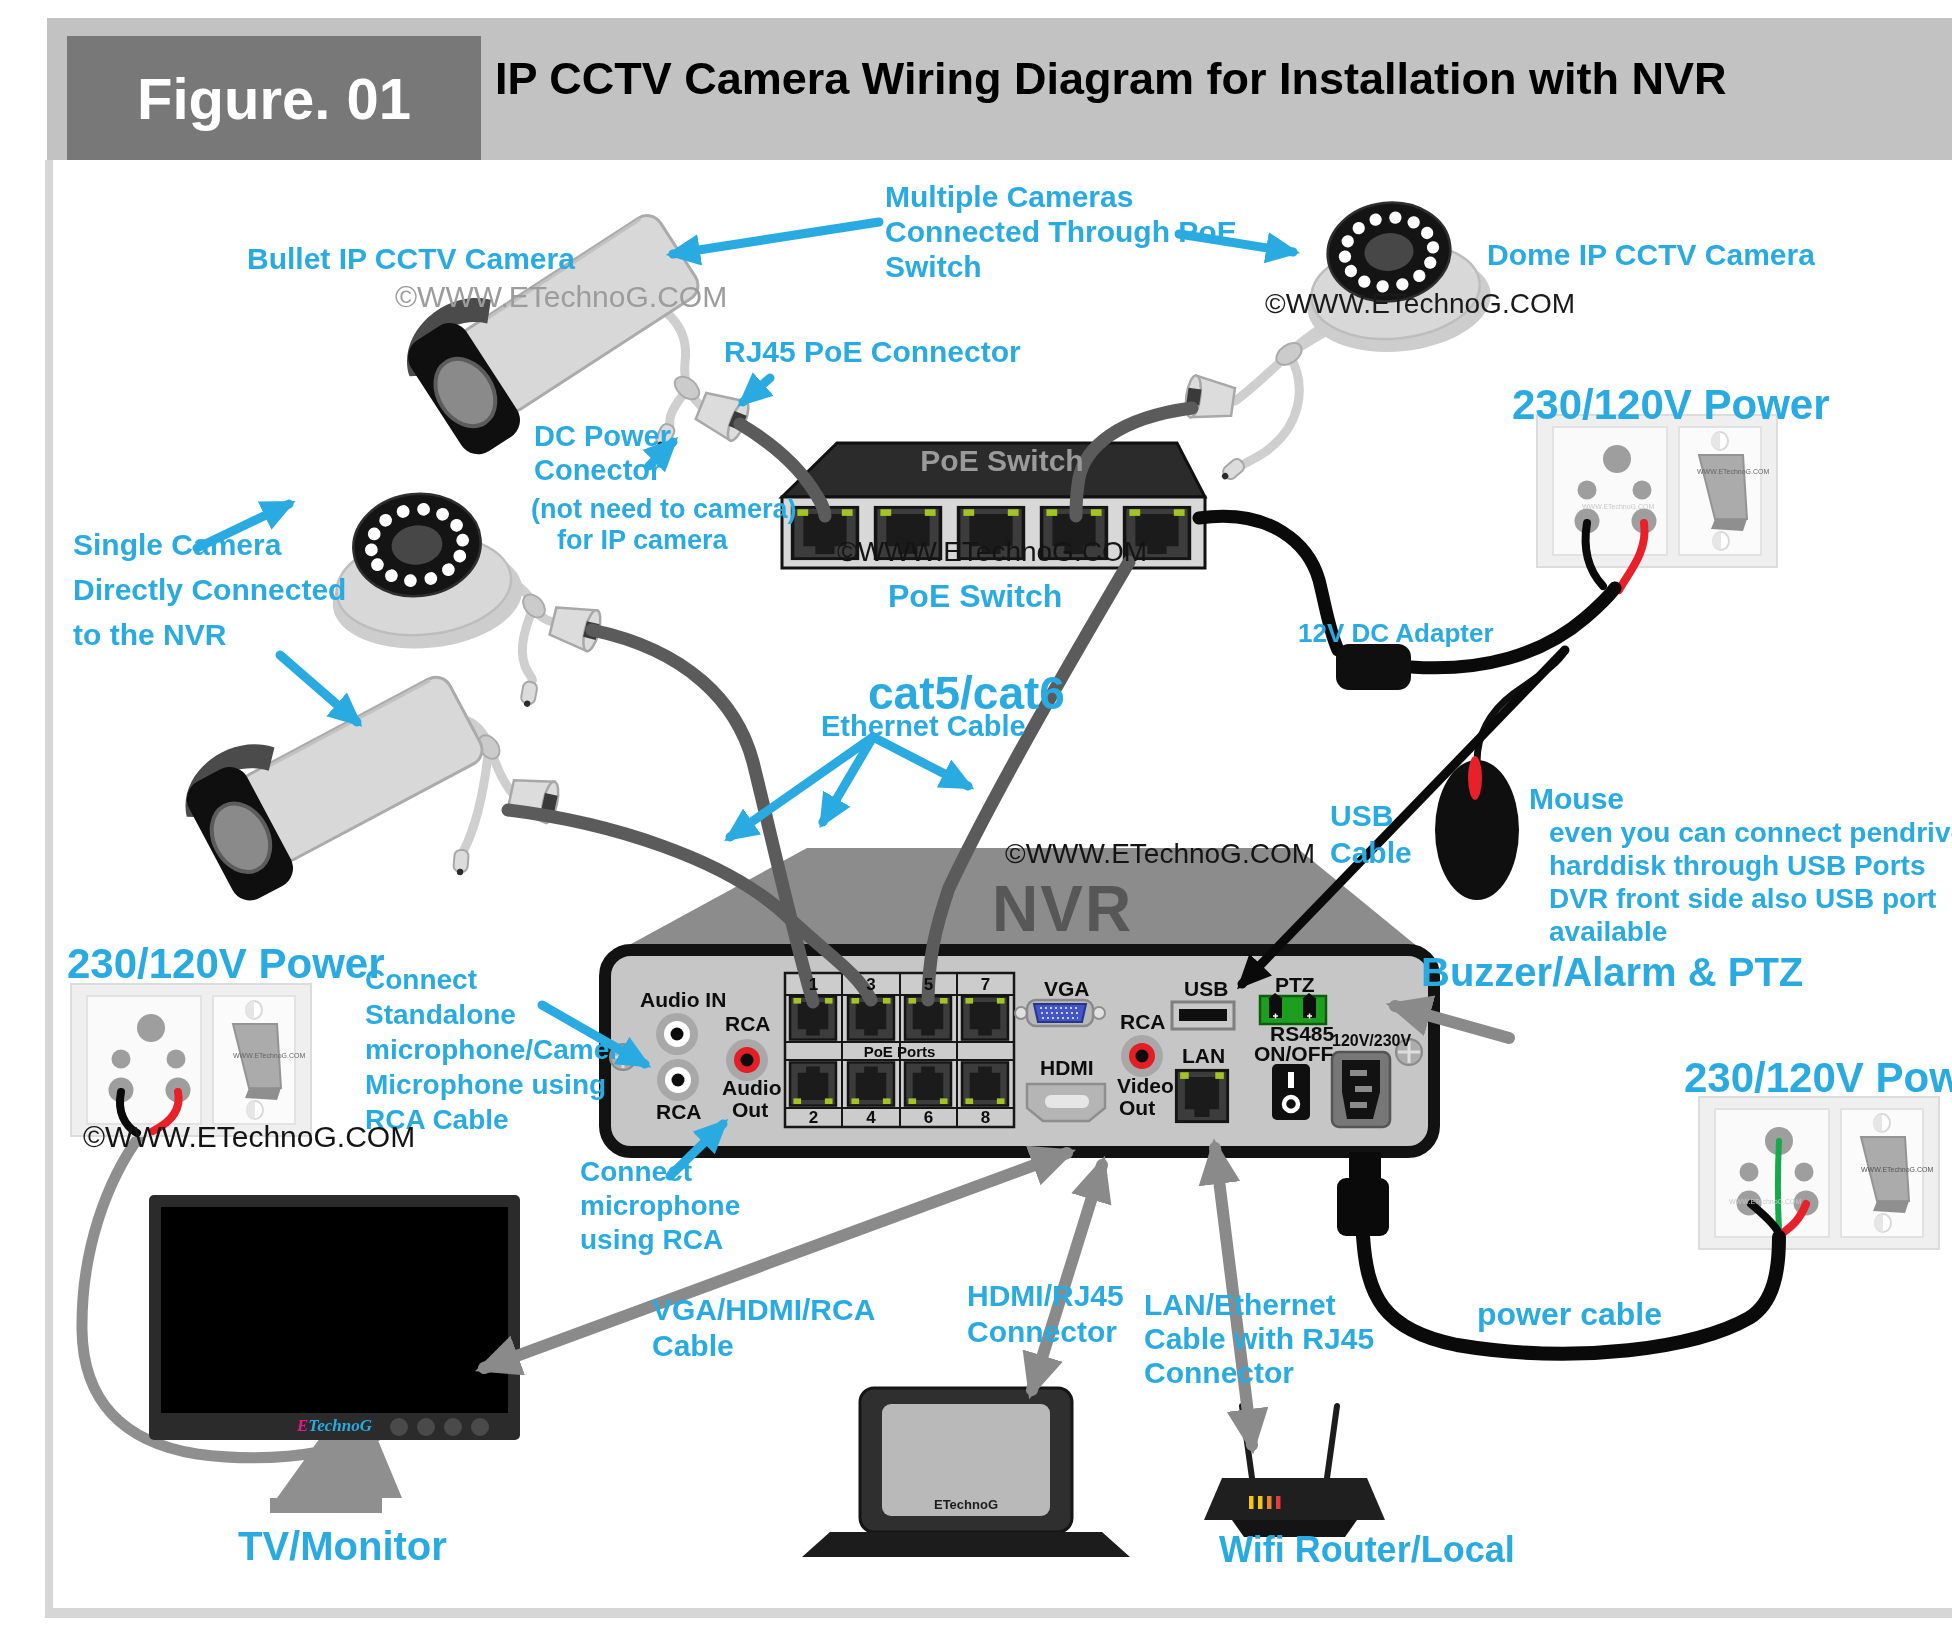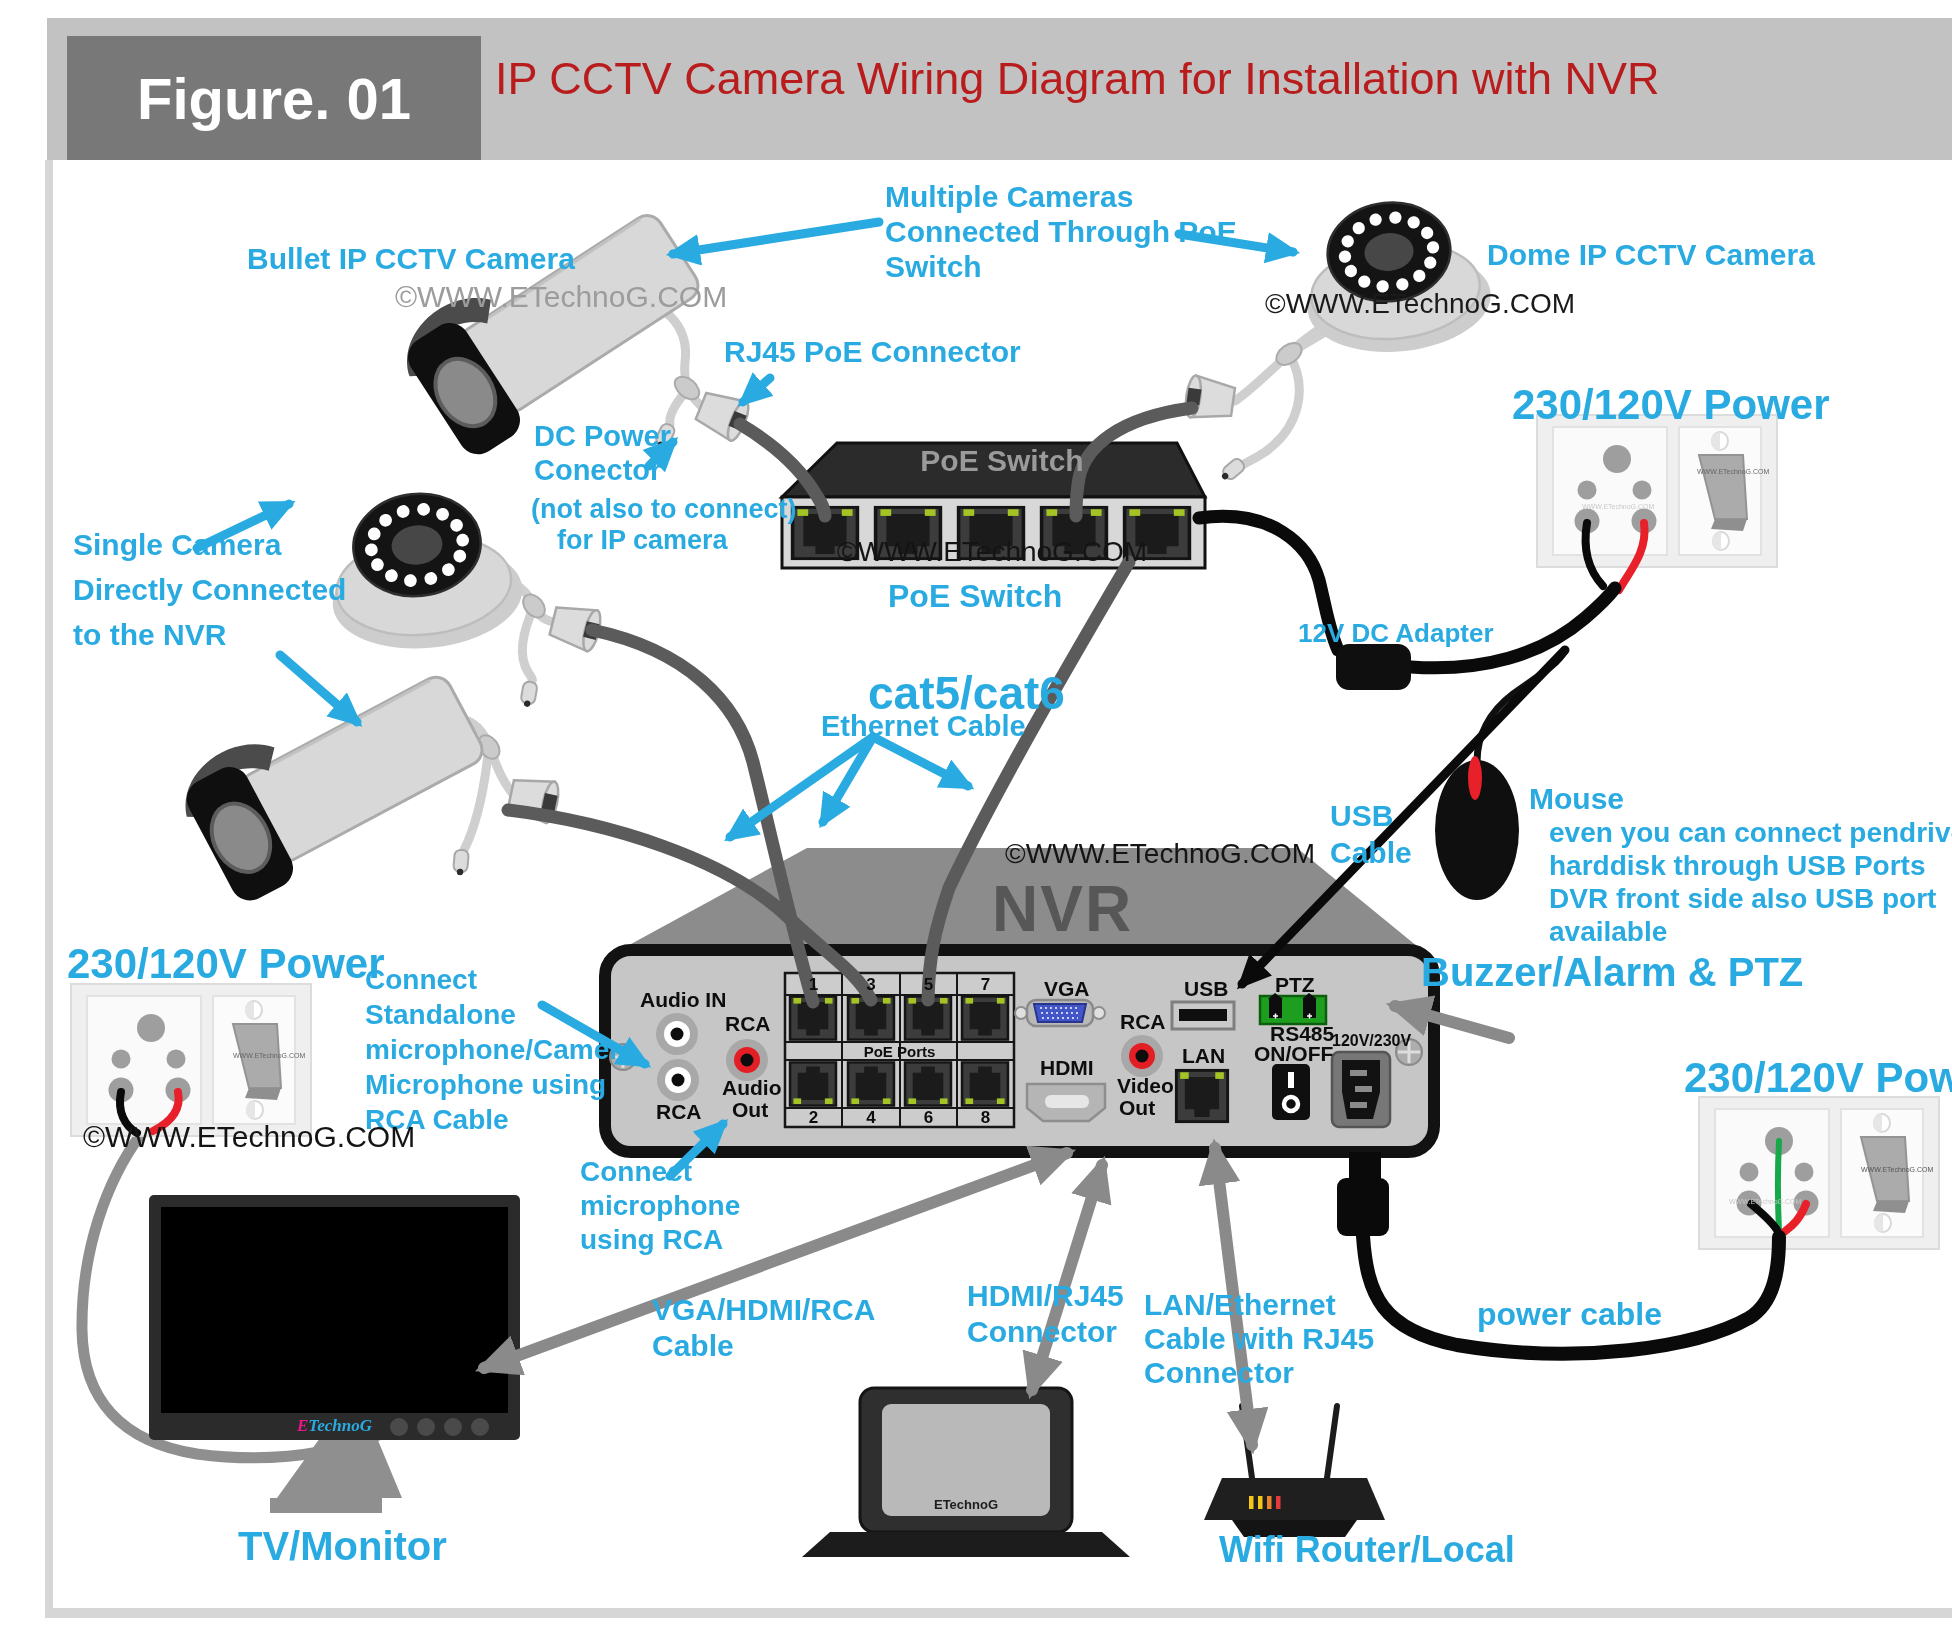--- a/index.html
+++ b/index.html
@@ -8,21 +8,21 @@
   .abs{position:absolute;}
   .lbl{position:absolute;color:#29ABE2;font-weight:bold;white-space:nowrap;}
   .nl{position:absolute;color:#0d0d0d;font-weight:bold;font-size:21px;white-space:nowrap;}
   .wm{position:absolute;white-space:nowrap;font-weight:normal;}
   .frame{position:absolute;background:#D6D6D6;}
   #figbox{position:absolute;left:30px;top:36px;width:414px;height:124px;background:#787878;
           display:flex;align-items:center;justify-content:center;color:#fff;
           font-size:58px;font-weight:bold;}
   #titlebar{position:absolute;left:10px;top:18px;width:1932px;height:142px;background:#C2C2C2;}
   #maintitle{position:absolute;left:458px;top:18px;height:122px;display:flex;align-items:center;
-             color:#b91c1c;font-size:45px;font-weight:normal;white-space:nowrap;}
+             color:#000000;font-size:45px;font-weight:bold;white-space:nowrap;}
   svg{position:absolute;left:0;top:0;}
   .mono-line{line-height:1.16;}
 </style>
 </head>
 <body>
 
 <div id="canvas">
 
   <div class="frame" style="left:8px;top:160px;width:8px;height:1456px;"></div>
   <div class="frame" style="left:1934px;top:160px;width:10px;height:1456px;"></div>
@@ -329,21 +329,21 @@
     <div>Switch</div>
   </div>
 
   <div class="lbl" style="left:687px;top:335px;font-size:30px;">RJ45 PoE Connector</div>
 
   <div class="lbl mono-line" style="left:497px;top:420px;font-size:29px;">
     <div>DC Power</div>
     <div>Conector</div>
   </div>
   <div class="lbl mono-line" style="left:494px;top:494px;font-size:27px;">
-    <div>(not also to connect)</div>
+    <div>(not need to camera)</div>
     <div style="padding-left:26px;">for IP camera</div>
   </div>
 
   <div class="lbl" style="left:1450px;top:238px;font-size:30px;">Dome IP CCTV Camera</div>
 
   <div class="lbl" style="left:1475px;top:381px;font-size:42px;">230/120V Power</div>
 
   <div class="lbl" style="left:851px;top:578px;font-size:32px;">PoE Switch</div>
 
   <div class="lbl" style="left:1261px;top:618px;font-size:26px;">12V DC Adapter</div>

